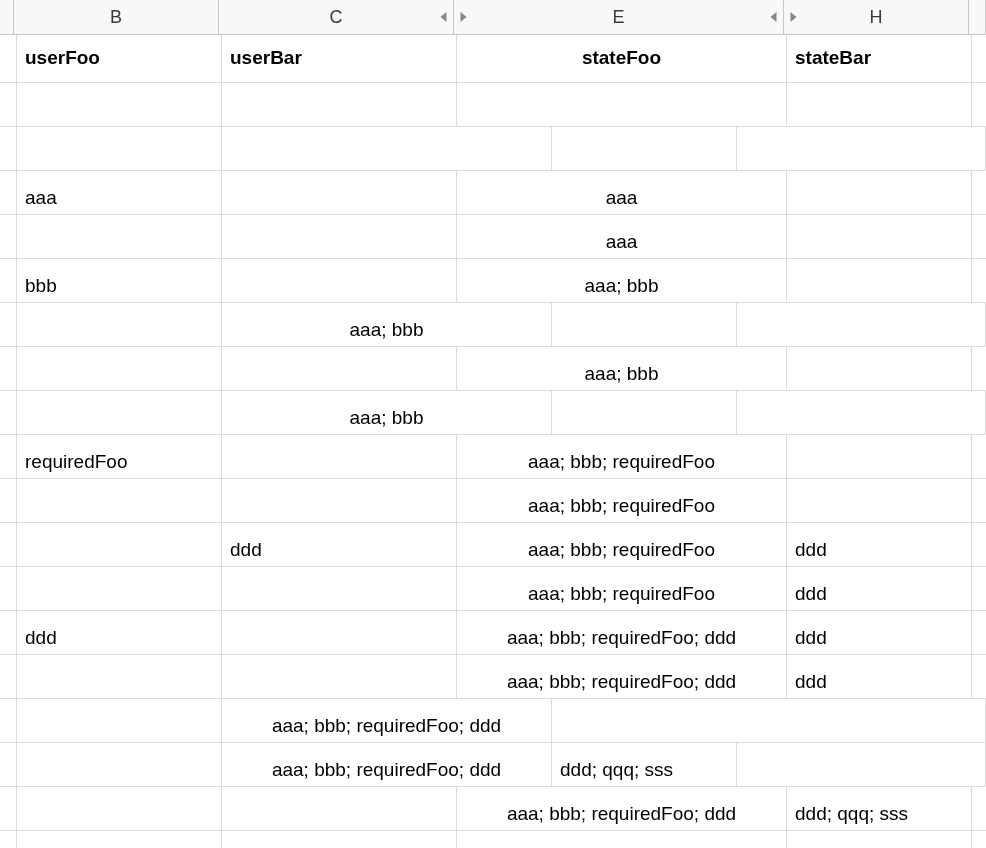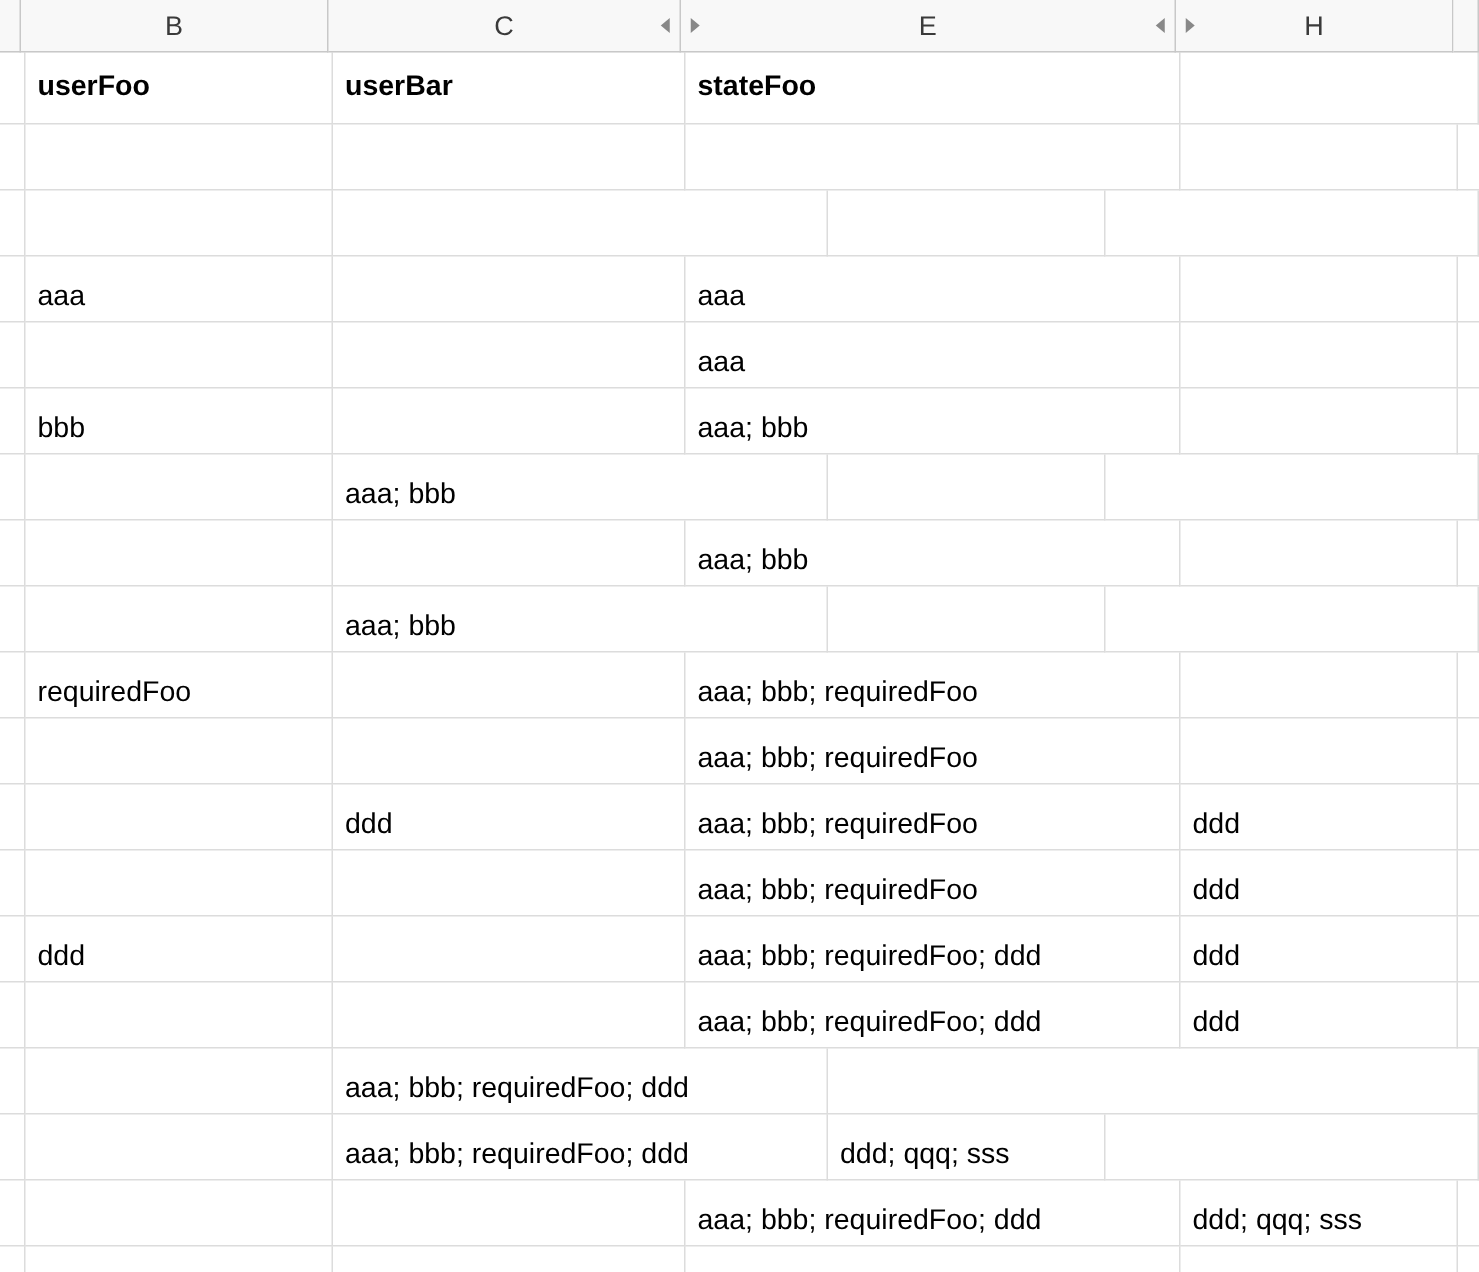--- a/index.html
+++ b/index.html
@@ -50,21 +50,21 @@
       padding: 0;
       position: relative;
     }
     .title-row .cell {
       padding-top: 12px;
       align-items: flex-start;
     }
     .col-stub { width: 14px; flex: 0 0 14px; }
     .col-B { width: 205px; flex: 0 0 205px; }
     .col-C { width: 235px; flex: 0 0 235px; }
-    .col-E { width: 330px; flex: 0 0 330px; }
+    .col-E { width: 330px; flex: 0 0 330px; justify-content: center; }
     .col-H { width: 185px; flex: 0 0 185px; }
     .col-tail { flex: 1; }
     .header-row .col-stub {
       background: #f8f8f8;
     }
     .header-row .col-tail {
       background: #f8f8f8;
     }
     .arrows {
       position: absolute;
@@ -132,20 +132,23 @@
     <div class="cell col-stub"></div>
     <div class="cell col-B">
         <span>userFoo</span>
       </div>
     <div class="cell col-C">
         <span>userBar</span>
       </div>
     <div class="cell col-E">
         <span>stateFoo</span>
       </div>
+    <div class="cell col-H">
+        <span>stateBar</span>
+      </div>
     <div class="cell col-tail"></div>
   </div>
 
   <div id="data-rows">
       <div class="row">
         <div class="cell col-stub"></div>
         <div class="cell col-B">
           <span></span>
         </div>
         <div class="cell col-C">

